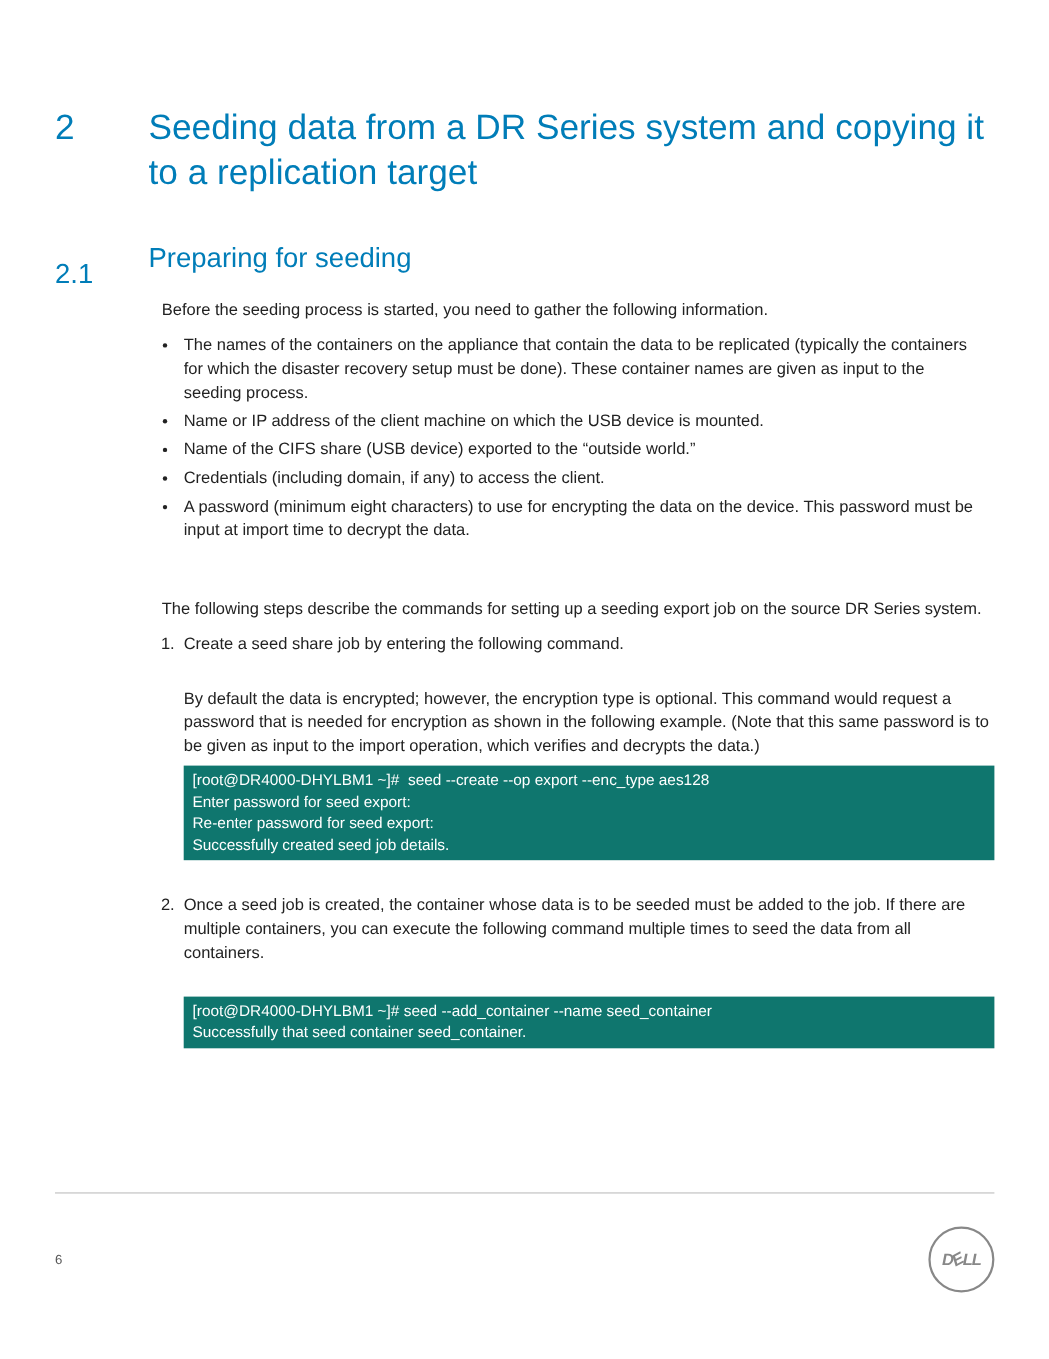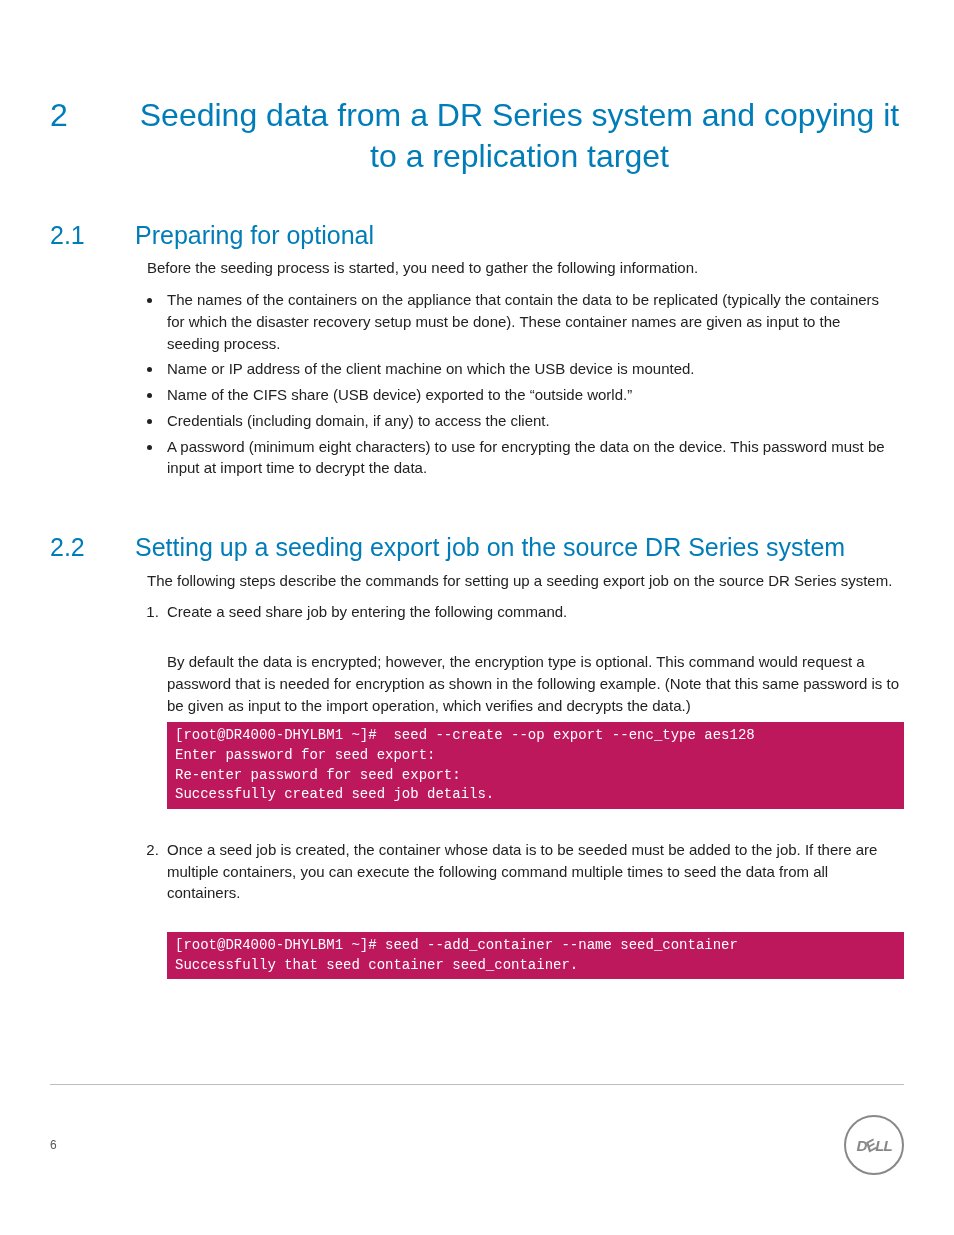--- a/index.html
+++ b/index.html
@@ -14,26 +14,25 @@
     position:absolute;left:50px;right:50px;top:95px;bottom:0;
   }
   .h1-row{display:flex;align-items:flex-start;margin-bottom:42px;}
   .h1-num{
     width:85px;flex:0 0 85px;
     font-size:32px;font-weight:300;color:#007db8;line-height:1.25;
   }
   .h1-text{
     font-size:32px;font-weight:300;color:#007db8;line-height:1.28;
     flex:1;
-    text-align:center;
   }
   .h2-row{display:flex;align-items:flex-start;margin-top:8px;}
   .h2-num{
     width:85px;flex:0 0 85px;
-    font-size:25px;font-weight:300;color:#007db8;line-height:1.3;
+    font-size:25px;font-weight:300;color:#007db8;line-height:1.3;margin-top:14px;
   }
   .h2-text{
     font-size:25px;font-weight:300;color:#007db8;line-height:1.3;flex:1;
   }
   .body-block{margin-left:85px;}
   .p{
     font-size:15px;line-height:1.45;color:#222;margin:6px 0 10px 12px;
   }
   ul.bullets{
     margin:8px 0 16px 0;padding-left:28px;
@@ -44,22 +43,22 @@
   }
   ol.steps{
     margin:8px 0 8px 0;padding-left:28px;
   }
   ol.steps > li{
     font-size:15px;line-height:1.45;color:#222;
     margin:0 0 30px 0;padding-left:4px;
   }
   .step-p{margin-top:28px;font-size:15px;line-height:1.45;}
   .term{
-    background:#be185d;color:#fff;
-    font-family:Liberation Mono, monospace;
+    background:#0f766e;color:#fff;
+    font-family:Liberation Sans, sans-serif;
     font-size:14px;line-height:1.4;
     padding:4px 8px;white-space:pre;
     margin-top:6px;
   }
   .sec-gap{height:28px;}
 
   .footer{
     position:absolute;left:50px;right:50px;bottom:60px;
     border-top:1px solid #bdbdbd;
     padding-top:30px;
@@ -82,39 +81,35 @@
 
 <div class="page">
 
   <div class="h1-row">
     <div class="h1-num">2</div>
     <div class="h1-text">Seeding data from a DR Series system and copying it to a replication target</div>
   </div>
 
   <div class="h2-row">
     <div class="h2-num">2.1</div>
-    <div class="h2-text">Preparing for optional</div>
+    <div class="h2-text">Preparing for seeding</div>
   </div>
   <div class="body-block">
     <p class="p">Before the seeding process is started, you need to gather the following information.</p>
     <ul class="bullets">
       <li>The names of the containers on the appliance that contain the data to be replicated (typically the containers for which the disaster recovery setup must be done). These container names are given as input to the seeding process.</li>
       <li>Name or IP address of the client machine on which the USB device is mounted.</li>
       <li>Name of the CIFS share (USB device) exported to the “outside world.”</li>
       <li>Credentials (including domain, if any) to access the client.</li>
       <li>A password (minimum eight characters) to use for encrypting the data on the device. This password must be input at import time to decrypt the data.</li>
     </ul>
   </div>
 
   <div class="sec-gap"></div>
 
-  <div class="h2-row">
-    <div class="h2-num">2.2</div>
-    <div class="h2-text">Setting up a seeding export job on the source DR Series system</div>
-  </div>
   <div class="body-block">
     <p class="p">The following steps describe the commands for setting up a seeding export job on the source DR Series system.</p>
 
     <ol class="steps">
       <li>
         <span>Create a seed share job by entering the following command.</span>
         <div class="step-p">By default the data is encrypted; however, the encryption type is optional. This command would request a password that is needed for encryption as shown in the following example. (Note that this same password is to be given as input to the import operation, which verifies and decrypts the data.)</div>
         <div class="term">[root@DR4000-DHYLBM1 ~]#  seed --create --op export --enc_type aes128
 Enter password for seed export:
 Re-enter password for seed export:

